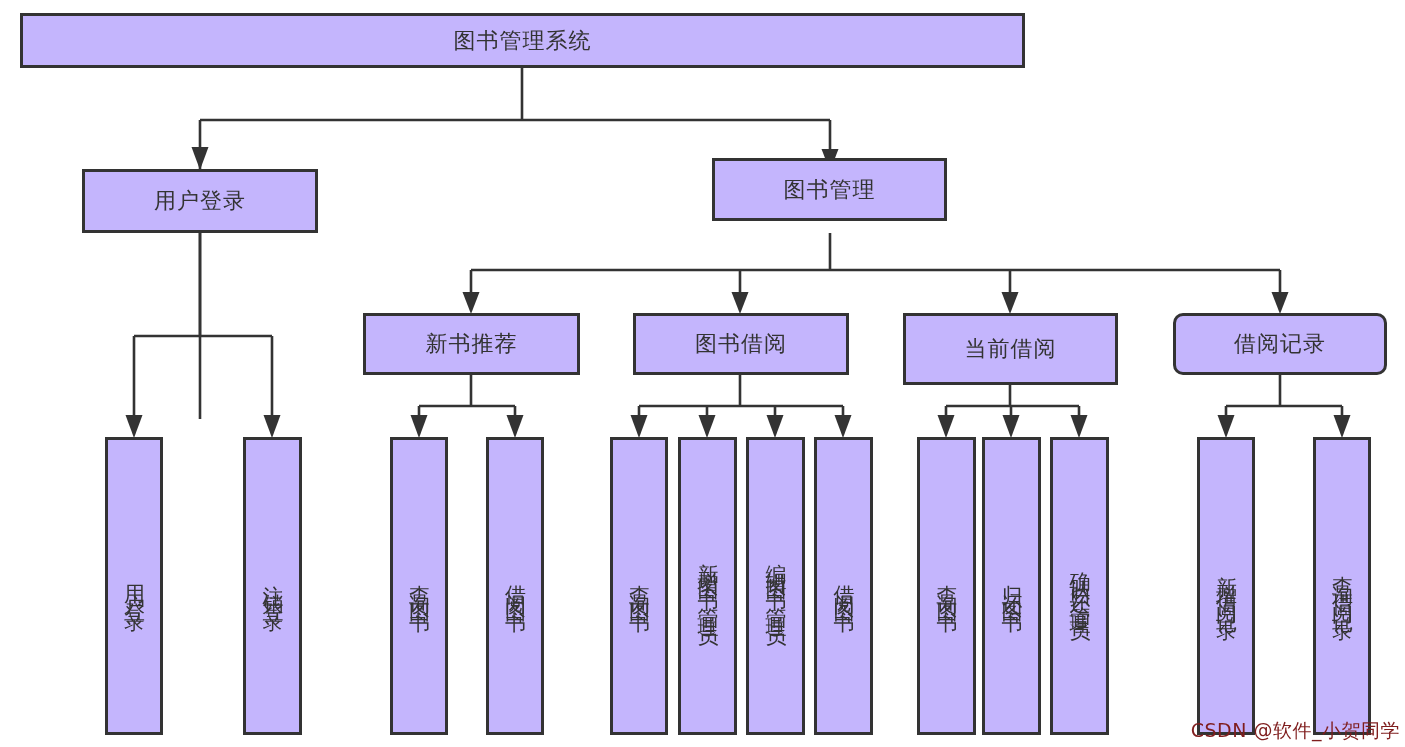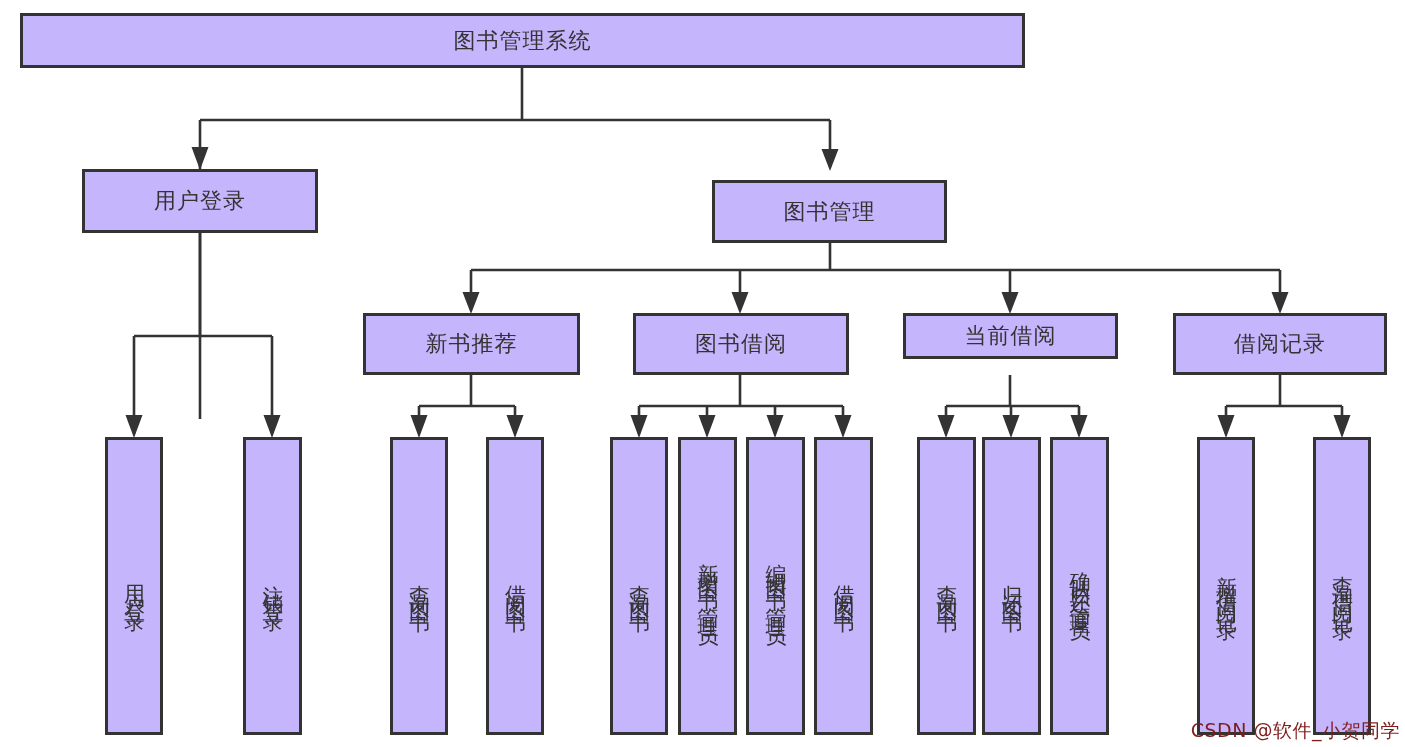--- a/index.html
+++ b/index.html
@@ -109,34 +109,34 @@
     </g>
   </svg>
 
   <div class="node h" style="left:20px; top:13px; width:1005px; height:55px;">
     <span>图书管理系统</span>
   </div>
 
   <div class="node h" style="left:82px; top:169px; width:236px; height:64px;">
     <span>用户登录</span>
   </div>
-  <div class="node h" style="left:712px; top:180px; width:235px; height:63px;">
+  <div class="node h" style="left:712px; top:158px; width:235px; height:63px;">
     <span>图书管理</span>
   </div>
 
   <div class="node h" style="left:363px; top:313px; width:217px; height:62px;">
     <span>新书推荐</span>
   </div>
   <div class="node h" style="left:633px; top:313px; width:216px; height:62px;">
     <span>图书借阅</span>
   </div>
-  <div class="node h" style="left:903px; top:313px; width:215px; height:46px;">
+  <div class="node h" style="left:903px; top:313px; width:215px; height:72px;">
     <span>当前借阅</span>
   </div>
-  <div class="node h" style="left:1173px; top:313px; width:214px; height:62px;">
+  <div class="node h" style="left:1173px; top:313px; width:214px; height:62px;border-radius:10px;">
     <span>借阅记录</span>
   </div>
 
   <div class="node leaf" style="left:105px;">
     <span class="vtext">用户登录</span>
   </div>
   <div class="node leaf" style="left:243px; width:59px;">
     <span class="vtext">注销登录</span>
   </div>
 

